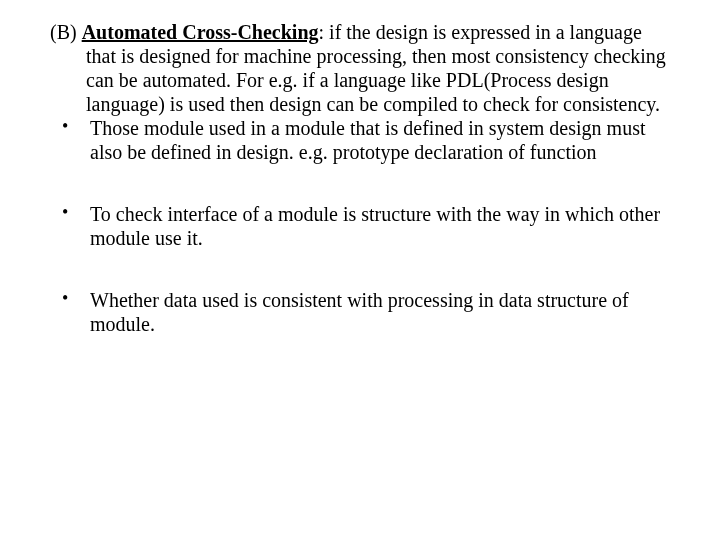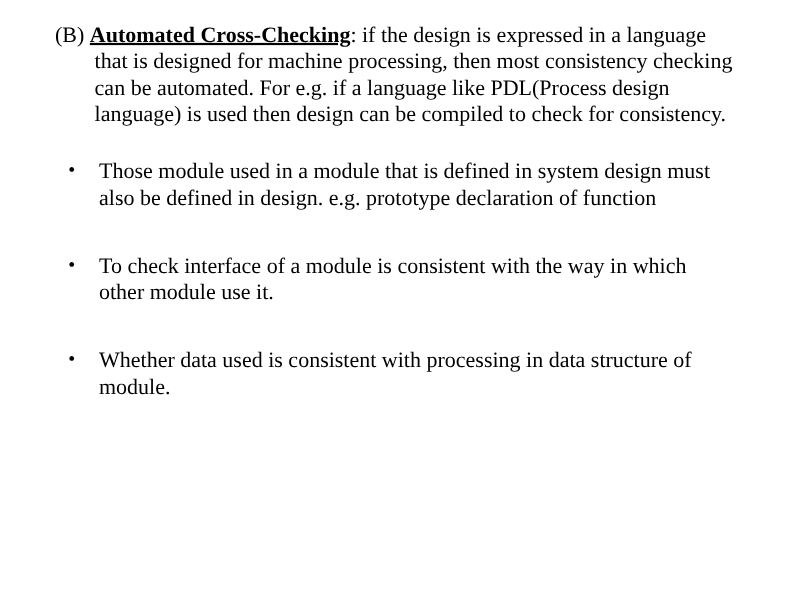--- a/index.html
+++ b/index.html
@@ -11,21 +11,20 @@
       width: 720px;
       height: 540px;
       background: #ffffff;
       font-family: "Times New Roman", Times, serif;
       font-size: 20px;
       color: #000000;
       padding: 20px 50px 20px 50px;
       line-height: 1.2;
     }
     .section-b {
-      margin-bottom: 28px;
     }
     .label {
       display: inline;
     }
     .heading {
       font-weight: bold;
       text-decoration: underline;
       display: inline;
     }
     .body-text {
@@ -58,19 +57,19 @@
   <span class="label">(B) </span><span class="heading">Automated Cross-Checking</span><span class="body-text">: if the design is expressed in a language that is designed for machine processing, then most consistency checking can be automated. For e.g. if a language like PDL(Process design language) is used then design can be compiled to check for consistency.</span>
 </div>
 
 <div class="bullet-item">
   <div class="bullet-mark">•</div>
   <div class="bullet-text">Those module used in a module that is defined in system design must also be defined in design. e.g. prototype declaration of function</div>
 </div>
 
 <div class="bullet-item">
   <div class="bullet-mark">•</div>
-  <div class="bullet-text">To check interface of a module is consistent with the way in which other module use it.</div>
+  <div class="bullet-text">To check interface of a module is structure with the way in which other module use it.</div>
 </div>
 
 <div class="bullet-item">
   <div class="bullet-mark">•</div>
   <div class="bullet-text">Whether data used is consistent with processing in data structure of module.</div>
 </div>
 
 </body></html>

